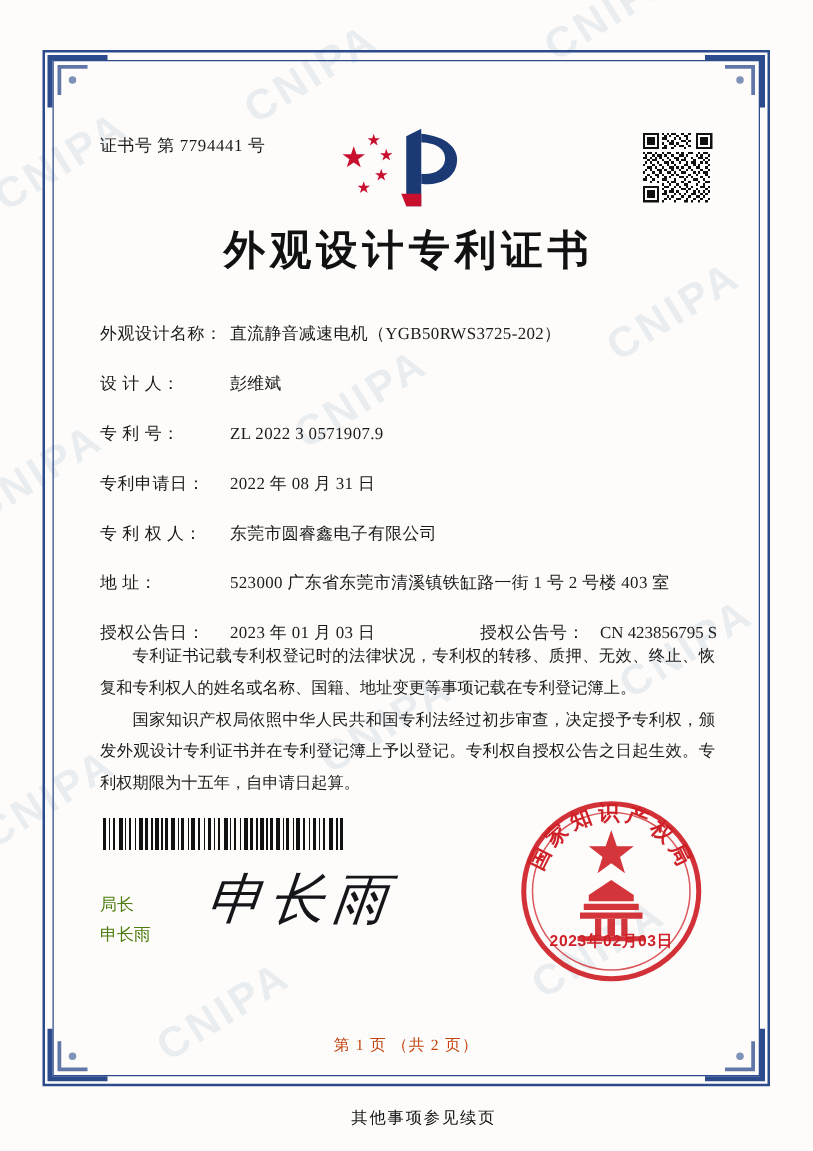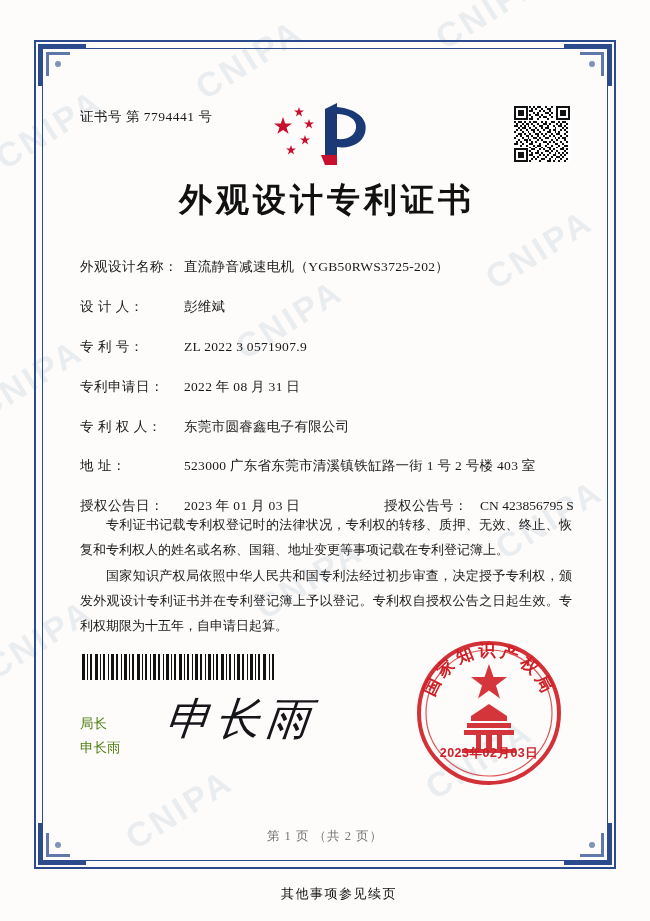--- a/index.html
+++ b/index.html
@@ -223,21 +223,21 @@
     letter-spacing: 0.5px;
     font-family: "Liberation Sans", sans-serif;
   }
 
   .pagenum {
     position: absolute;
     left: 0; right: 0;
     bottom: 24px;
     text-align: center;
     font-size: 12.5px;
-    color: #737373;
+    color: #c2410c;
     letter-spacing: 1px;
   }
 
   .footer-note {
     position: absolute;
     left: 0; right: 0;
     bottom: 18px;
     text-align: center;
     font-size: 13px;
     color: #111;

